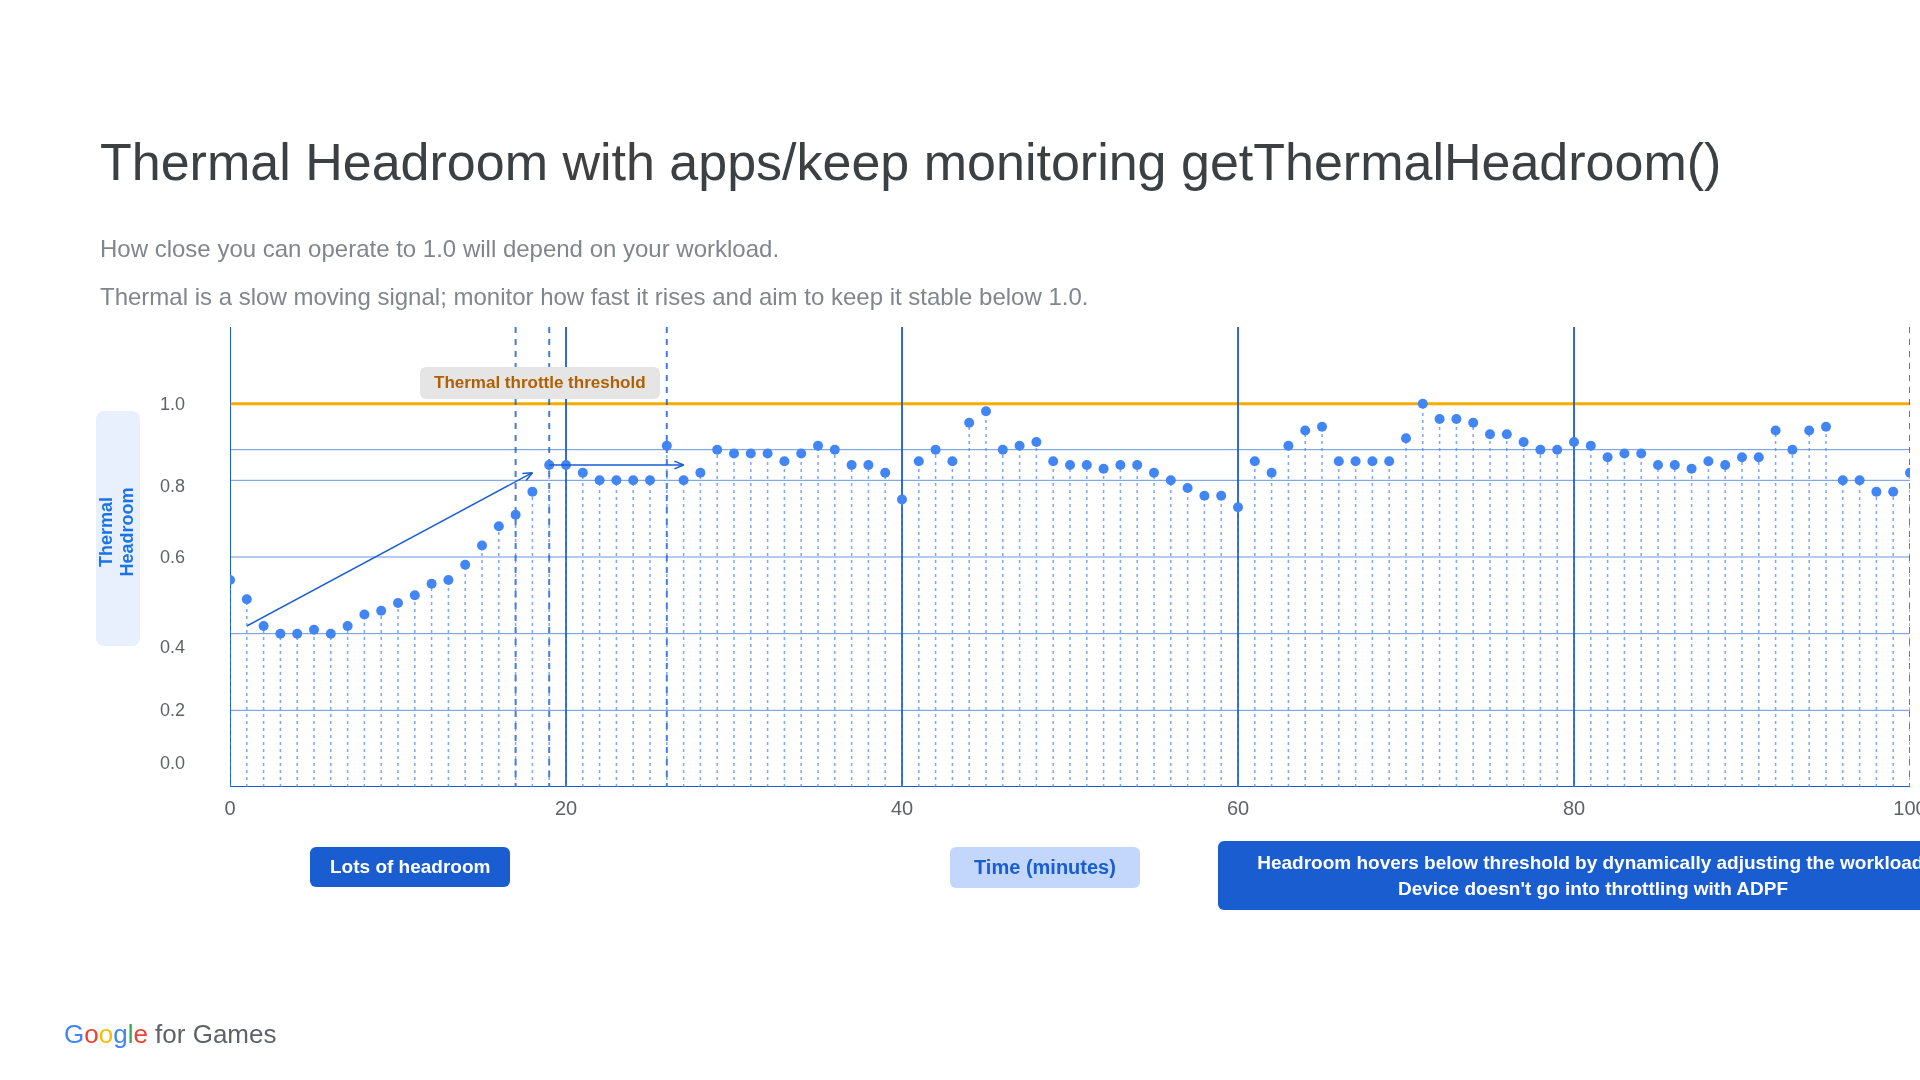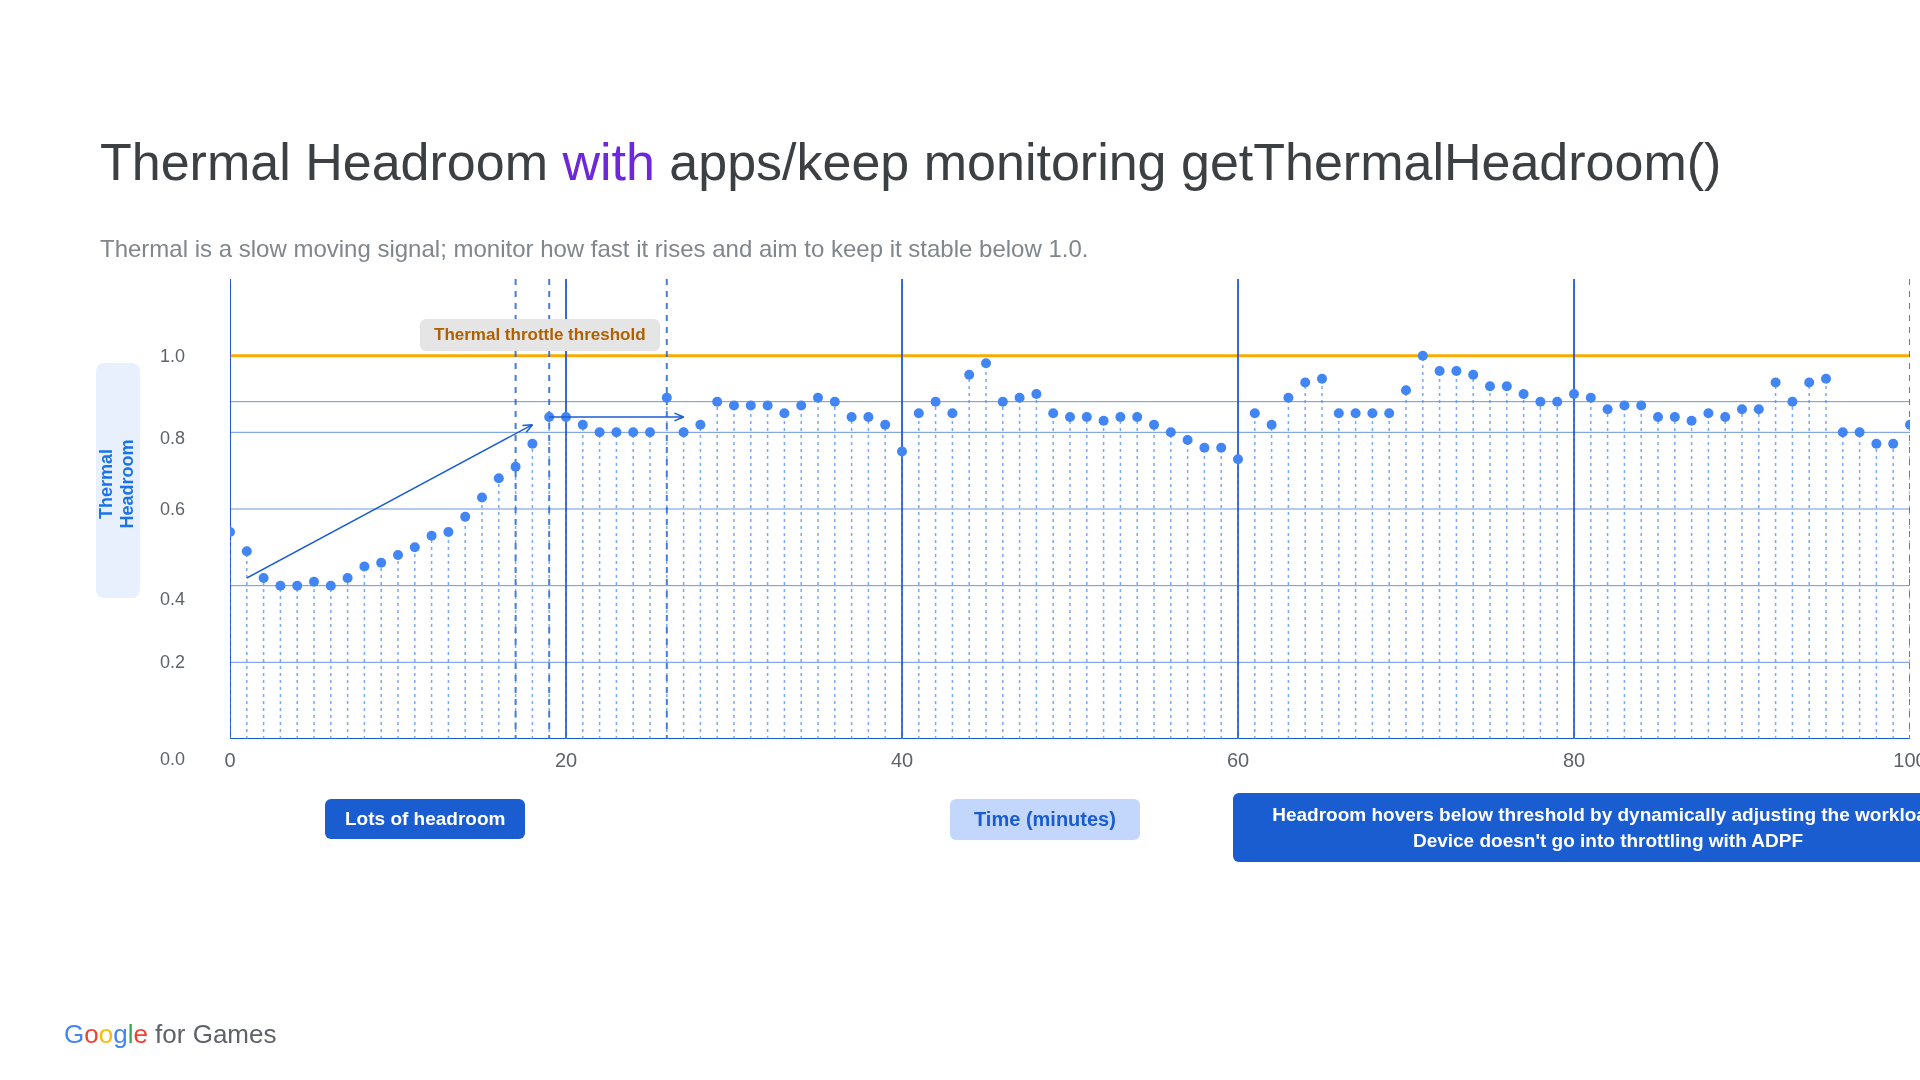--- a/index.html
+++ b/index.html
@@ -15,21 +15,21 @@
       padding: 130px 100px 0 100px;
       position: relative;
     }
     .title {
       font-size: 52px;
       font-weight: 400;
       color: #3c4043;
       line-height: 1.25;
       margin-bottom: 36px;
     }
-    .title .accent { color: #6d28d9; }
+    .title .accent { color: #404040; }
     .subtitle {
       font-size: 24px;
       color: #80868b;
       line-height: 1.5;
       margin-bottom: 12px;
     }
     .chart-wrapper {
       position: relative;
       margin-left: 70px;
       margin-top: 10px;
@@ -98,21 +98,20 @@
     }
     .annotation-box {
       position: absolute;
       background: #1a5dd1;
       color: #fff;
       padding: 9px 20px;
       border-radius: 6px;
       font-size: 19px;
       font-weight: 600;
       text-align: center;
-      margin-left: 15px;
     }
     .anno1 { left: 140px; top: 520px; }
     .anno2 { left: 1048px; top: 514px; width: 750px; line-height: 1.35; }
     .threshold-label {
       position: absolute;
       left: 250px;
       top: 40px;
       background: #e5e5e5;
       color: #b06000;
       padding: 6px 14px;
@@ -134,29 +133,30 @@
     .g-green { color: #34a853; font-weight: 500;}
     .g-gray { color: #5f6368; }
   </style>
 </head>
 <body>
 
 <div class="container">
   <h1 class="title">
     <span>Thermal Headroom </span><span class="accent">with</span><span> apps/keep monitoring getThermalHeadroom()</span>
   </h1>
+  <p class="subtitle">How close you can operate to 1.0 will depend on your workload.</p>
   <p class="subtitle">Thermal is a slow moving signal; monitor how fast it rises and aim to keep it stable below 1.0.</p>
 
   <div class="chart-wrapper">
     <div class="ylabel-bg"></div>
     <div class="ylabel">Thermal Headroom</div>
     <div class="threshold-label">Thermal throttle threshold</div>
 
     <div class="y-ticks" id="yticks">
-        <div class="y-tick" style="top: 480px;">0.0</div>
+        <div class="y-tick" style="top: 436px;">0.0</div>
         <div class="y-tick" style="top: 383.333px;">0.2</div>
         <div class="y-tick" style="top: 320px;">0.4</div>
         <div class="y-tick" style="top: 230px;">0.6</div>
         <div class="y-tick" style="top: 159px;">0.8</div>
         <div class="y-tick" style="top: 76.6667px;">1.0</div>
       </div>
     <svg id="plot" class="plot" viewBox="0 0 1680 460">
         <line x1="0" y1="460" x2="1680" y2="460" stroke="#1a5dd1" stroke-width="2"></line>
         <line x1="0" y1="0" x2="0" y2="460" stroke="#1a5dd1" stroke-width="2"></line>
         <line x1="0" y1="383.3333333333333" x2="1680" y2="383.3333333333333" stroke="#1a5dd1" stroke-width="1" opacity="0.65"></line>

